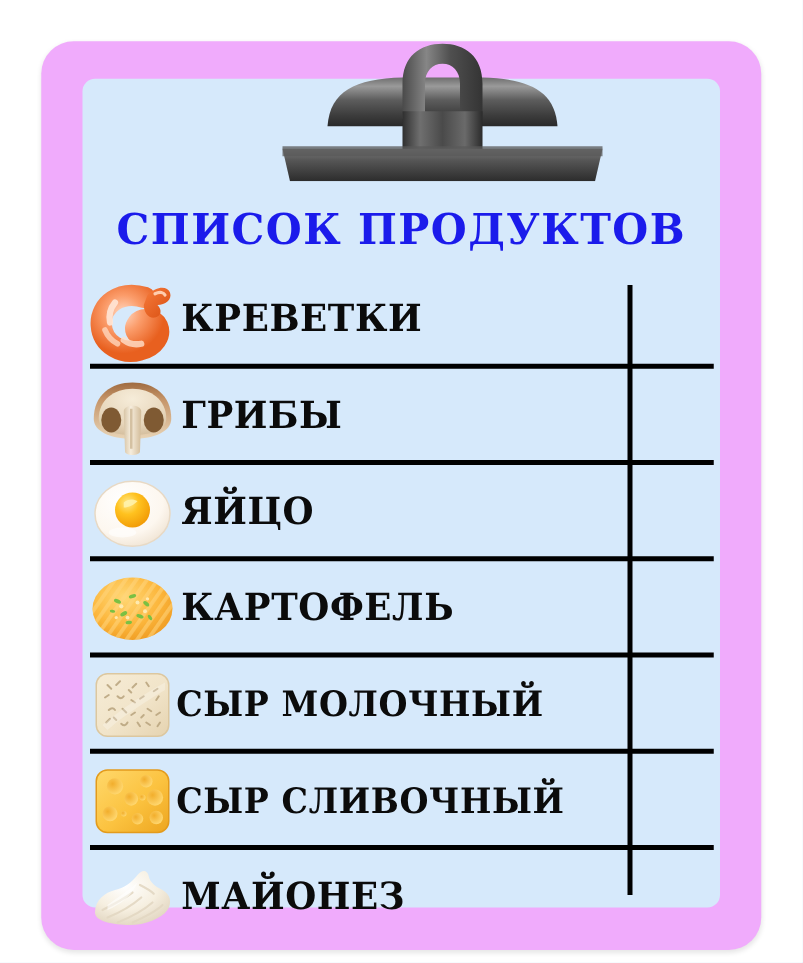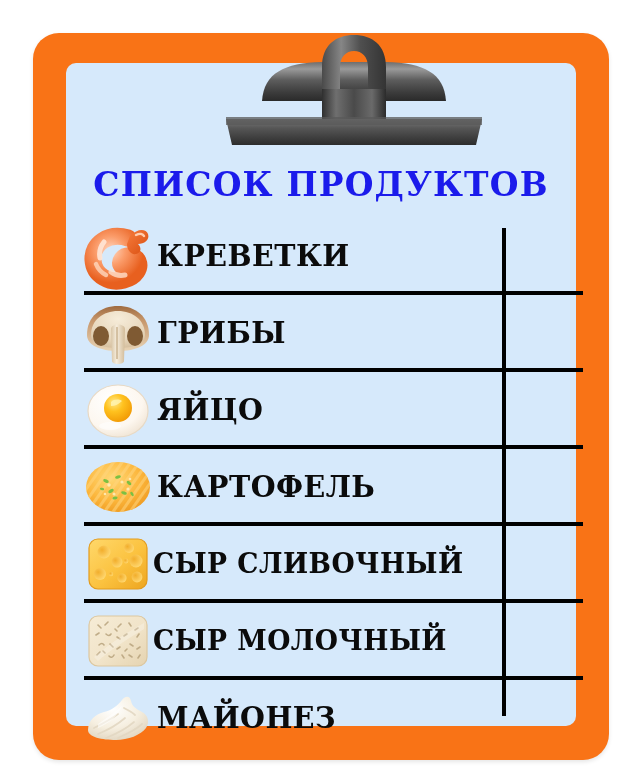--- a/index.html
+++ b/index.html
@@ -22,21 +22,21 @@
     background: #ffffff;
   }
 
   
   .clipboard {
     position: absolute;
     left: 33px;
     top: 33px;
     width: 576px;
     height: 727px;
-    background: #f97316;
+    background: #f0abfc;
     border-radius: 26px;
     box-shadow: 0 2px 4px rgba(0,0,0,0.10);
   }
 
   .paper {
     position: absolute;
     left: 33px;
     top: 30px;
     width: 510px;
     height: 663px;
@@ -68,21 +68,21 @@
     letter-spacing: 1.2px;
     color: #1b1beb;
     z-index: 5;
     white-space: nowrap;
     transform: scaleX(0.97);
   }
 
   
   .rows {
     position: absolute;
-    left: 12px;
+    left: 0;
     top: 184px;
     width: 540px;
     z-index: 4;
   }
   .row {
     position: relative;
     height: 77px;
     box-sizing: border-box;
   }
   .row + .row { }
@@ -322,52 +322,20 @@
           </svg>
         </span>
         <span class="label">КАРТОФЕЛЬ</span>
       </div>
 
       <div class="row wide">
         <div class="rule"></div>
         <span class="icon">
           <svg viewBox="0 0 68 68" width="68" height="68" aria-hidden="true">
             <defs>
-              <linearGradient id="cY" x1="0" y1="0" x2="1" y2="1">
-                <stop offset="0%" stop-color="#ffd86b"></stop>
-                <stop offset="55%" stop-color="#fbc23f"></stop>
-                <stop offset="100%" stop-color="#eda51f"></stop>
-              </linearGradient>
-              <radialGradient id="cYHole" cx="35%" cy="35%" r="70%">
-                <stop offset="0%" stop-color="#f2ae2c"></stop>
-                <stop offset="100%" stop-color="#ffd871"></stop>
-              </radialGradient>
-            </defs>
-            <rect x="5" y="9" width="58" height="50" rx="9" fill="url(#cY)" stroke="#e39b1c" stroke-width="1.2"></rect>
-            <g fill="url(#cYHole)">
-              <circle cx="20" cy="22" r="6.5"></circle>
-              <circle cx="45" cy="18" r="5"></circle>
-              <circle cx="33" cy="32" r="5.5"></circle>
-              <circle cx="52" cy="31" r="6.5"></circle>
-              <circle cx="16" cy="44" r="6"></circle>
-              <circle cx="38" cy="48" r="4.6"></circle>
-              <circle cx="53" cy="47" r="5.4"></circle>
-              <circle cx="42" cy="31" r="2.4"></circle>
-              <circle cx="27" cy="44" r="2.2"></circle>
-            </g>
-          </svg>
-        </span>
-        <span class="label">СЫР СЛИВОЧНЫЙ</span>
-      </div>
-
-      <div class="row wide">
-        <div class="rule"></div>
-        <span class="icon">
-          <svg viewBox="0 0 68 68" width="68" height="68" aria-hidden="true">
-            <defs>
               <linearGradient id="cM" x1="0" y1="0" x2="1" y2="1">
                 <stop offset="0%" stop-color="#f6ecd6"></stop>
                 <stop offset="55%" stop-color="#f1e4c9"></stop>
                 <stop offset="100%" stop-color="#e5d3b0"></stop>
               </linearGradient>
             </defs>
             <rect x="5" y="9" width="58" height="50" rx="9" fill="url(#cM)" stroke="#dcc79f" stroke-width="1.2"></rect>
             <g stroke="#b8a37d" stroke-width="1.6" fill="none" stroke-linecap="round" opacity="0.85">
               <path d="M14 18 l3 3"></path>
               <path d="M24 15 l-3 3"></path>
@@ -392,20 +360,52 @@
               <path d="M19 44 l2 2"></path>
               <path d="M31 22 l2 2"></path>
               <path d="M41 44 l2 -2"></path>
             </g>
             <path d="M10 50 C22 40 38 28 60 16 L60 22 C40 34 24 45 14 54 Z" fill="#ffffff" opacity="0.25"></path>
           </svg>
         </span>
         <span class="label">СЫР МОЛОЧНЫЙ</span>
       </div>
 
+      <div class="row wide">
+        <div class="rule"></div>
+        <span class="icon">
+          <svg viewBox="0 0 68 68" width="68" height="68" aria-hidden="true">
+            <defs>
+              <linearGradient id="cY" x1="0" y1="0" x2="1" y2="1">
+                <stop offset="0%" stop-color="#ffd86b"></stop>
+                <stop offset="55%" stop-color="#fbc23f"></stop>
+                <stop offset="100%" stop-color="#eda51f"></stop>
+              </linearGradient>
+              <radialGradient id="cYHole" cx="35%" cy="35%" r="70%">
+                <stop offset="0%" stop-color="#f2ae2c"></stop>
+                <stop offset="100%" stop-color="#ffd871"></stop>
+              </radialGradient>
+            </defs>
+            <rect x="5" y="9" width="58" height="50" rx="9" fill="url(#cY)" stroke="#e39b1c" stroke-width="1.2"></rect>
+            <g fill="url(#cYHole)">
+              <circle cx="20" cy="22" r="6.5"></circle>
+              <circle cx="45" cy="18" r="5"></circle>
+              <circle cx="33" cy="32" r="5.5"></circle>
+              <circle cx="52" cy="31" r="6.5"></circle>
+              <circle cx="16" cy="44" r="6"></circle>
+              <circle cx="38" cy="48" r="4.6"></circle>
+              <circle cx="53" cy="47" r="5.4"></circle>
+              <circle cx="42" cy="31" r="2.4"></circle>
+              <circle cx="27" cy="44" r="2.2"></circle>
+            </g>
+          </svg>
+        </span>
+        <span class="label">СЫР СЛИВОЧНЫЙ</span>
+      </div>
+
       <div class="row">
         <div class="rule"></div>
         <span class="icon">
           <svg viewBox="0 0 68 68" width="68" height="68" aria-hidden="true">
             <defs>
               <radialGradient id="mayo" cx="40%" cy="28%" r="80%">
                 <stop offset="0%" stop-color="#ffffff"></stop>
                 <stop offset="55%" stop-color="#f6efe0"></stop>
                 <stop offset="100%" stop-color="#dfd3bd"></stop>
               </radialGradient>

